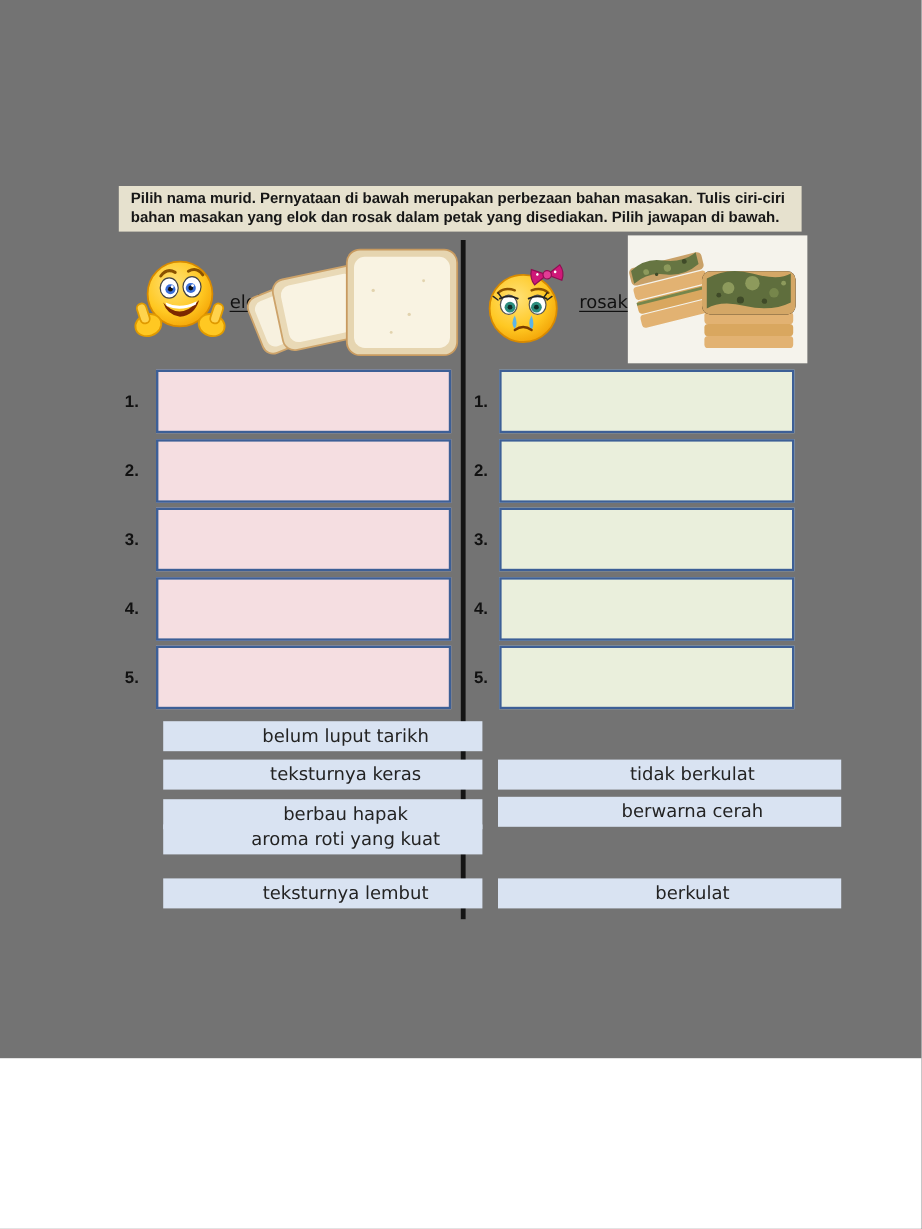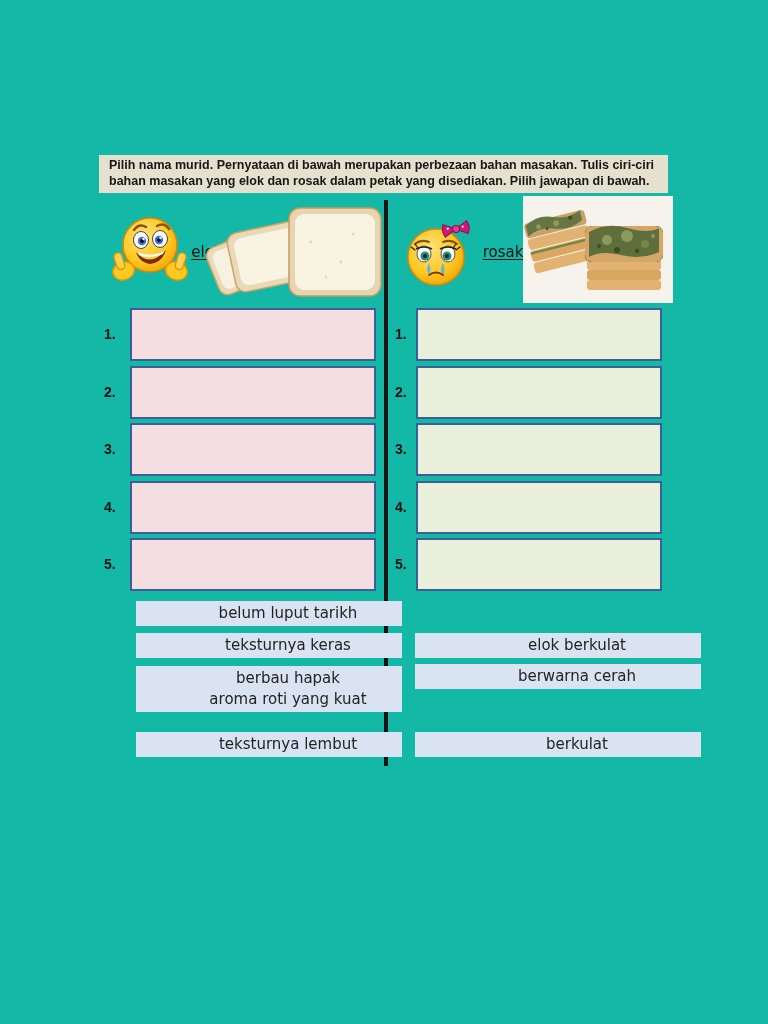--- a/index.html
+++ b/index.html
@@ -1,17 +1,17 @@
 <!DOCTYPE html>
 <html style="--banner_bg: #e6e1ce; --box_border: #3d5f96; --elok_box_fill: #f5dee1; --rosak_box_fill: #eaefdc; --option_bg: #d9e3f2; --divider: #141414; --text: #161616;"><head>
 <meta charset="utf-8">
 <style>
   html,body{margin:0;padding:0;}
   body{font-family:"Liberation Sans",sans-serif;background:#fff;}
-  .canvas{position:relative;width:768px;height:1024px;background:#14b8a6;overflow:hidden;}
+  .canvas{position:relative;width:768px;height:882px;background:#737373;overflow:hidden;}
 
   .banner{
     position:absolute;left:99px;top:155px;width:549px;
     background:var(--banner_bg,#e6e1ce);
     padding:3px 10px 4px 10px;
     font-size:12.5px;line-height:15.5px;color:var(--text,#161616);
     font-weight:600;letter-spacing:0px;
   }
 
   .col-heading{
@@ -203,17 +203,17 @@
   <div class="answer-box right" style="top:481px"></div>
   <div class="row-num right" style="top:556px">5.</div>
   <div class="answer-box right" style="top:538px"></div>
 
   <div class="option left" style="top:601px">belum luput tarikh</div>
   <div class="option left" style="top:633px">teksturnya keras</div>
   <div class="option left" style="top:666px">berbau hapak</div>
   <div class="option left" style="top:687px">aroma roti yang kuat</div>
   <div class="option left" style="top:732px">teksturnya lembut</div>
 
-  <div class="option right" style="top:633px">elok berkulat</div>
+  <div class="option right" style="top:633px">tidak berkulat</div>
   <div class="option right" style="top:664px">berwarna cerah</div>
   <div class="option right" style="top:732px">berkulat</div>
 
 </div>
 
 </body></html>

